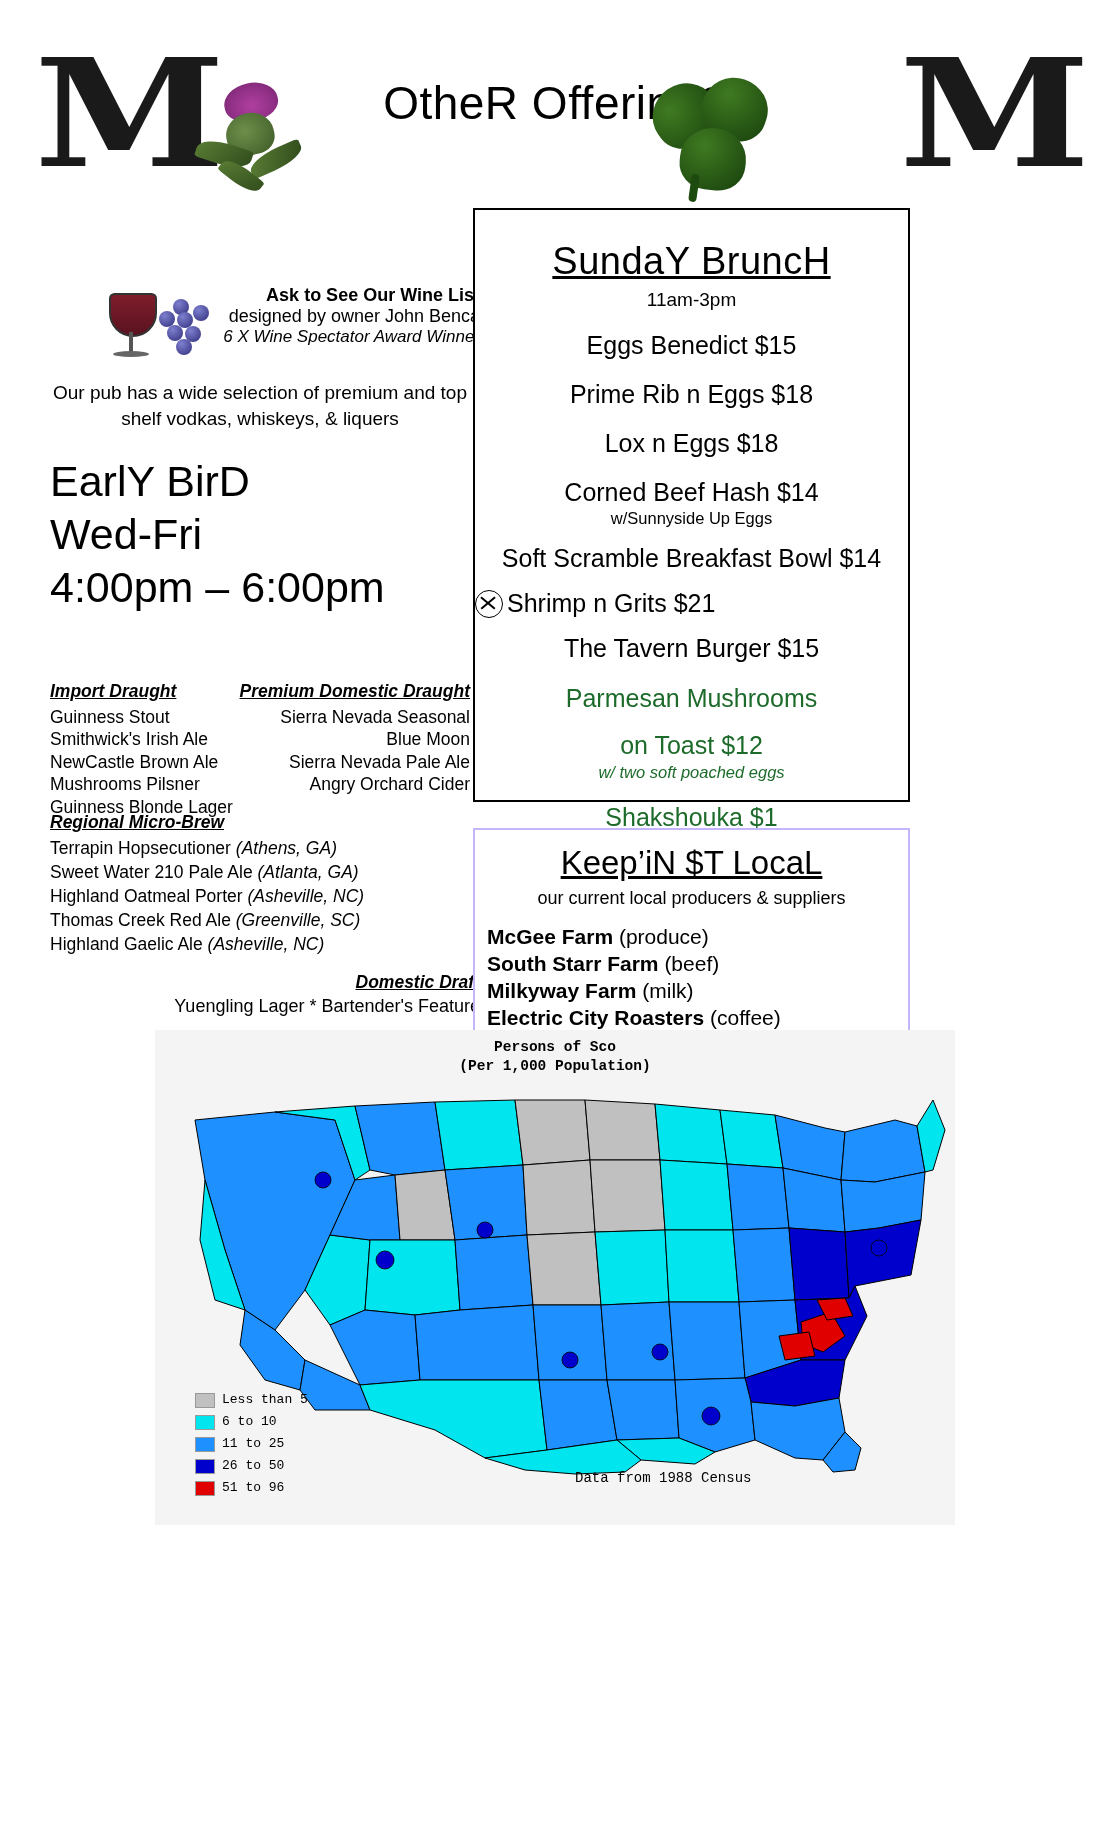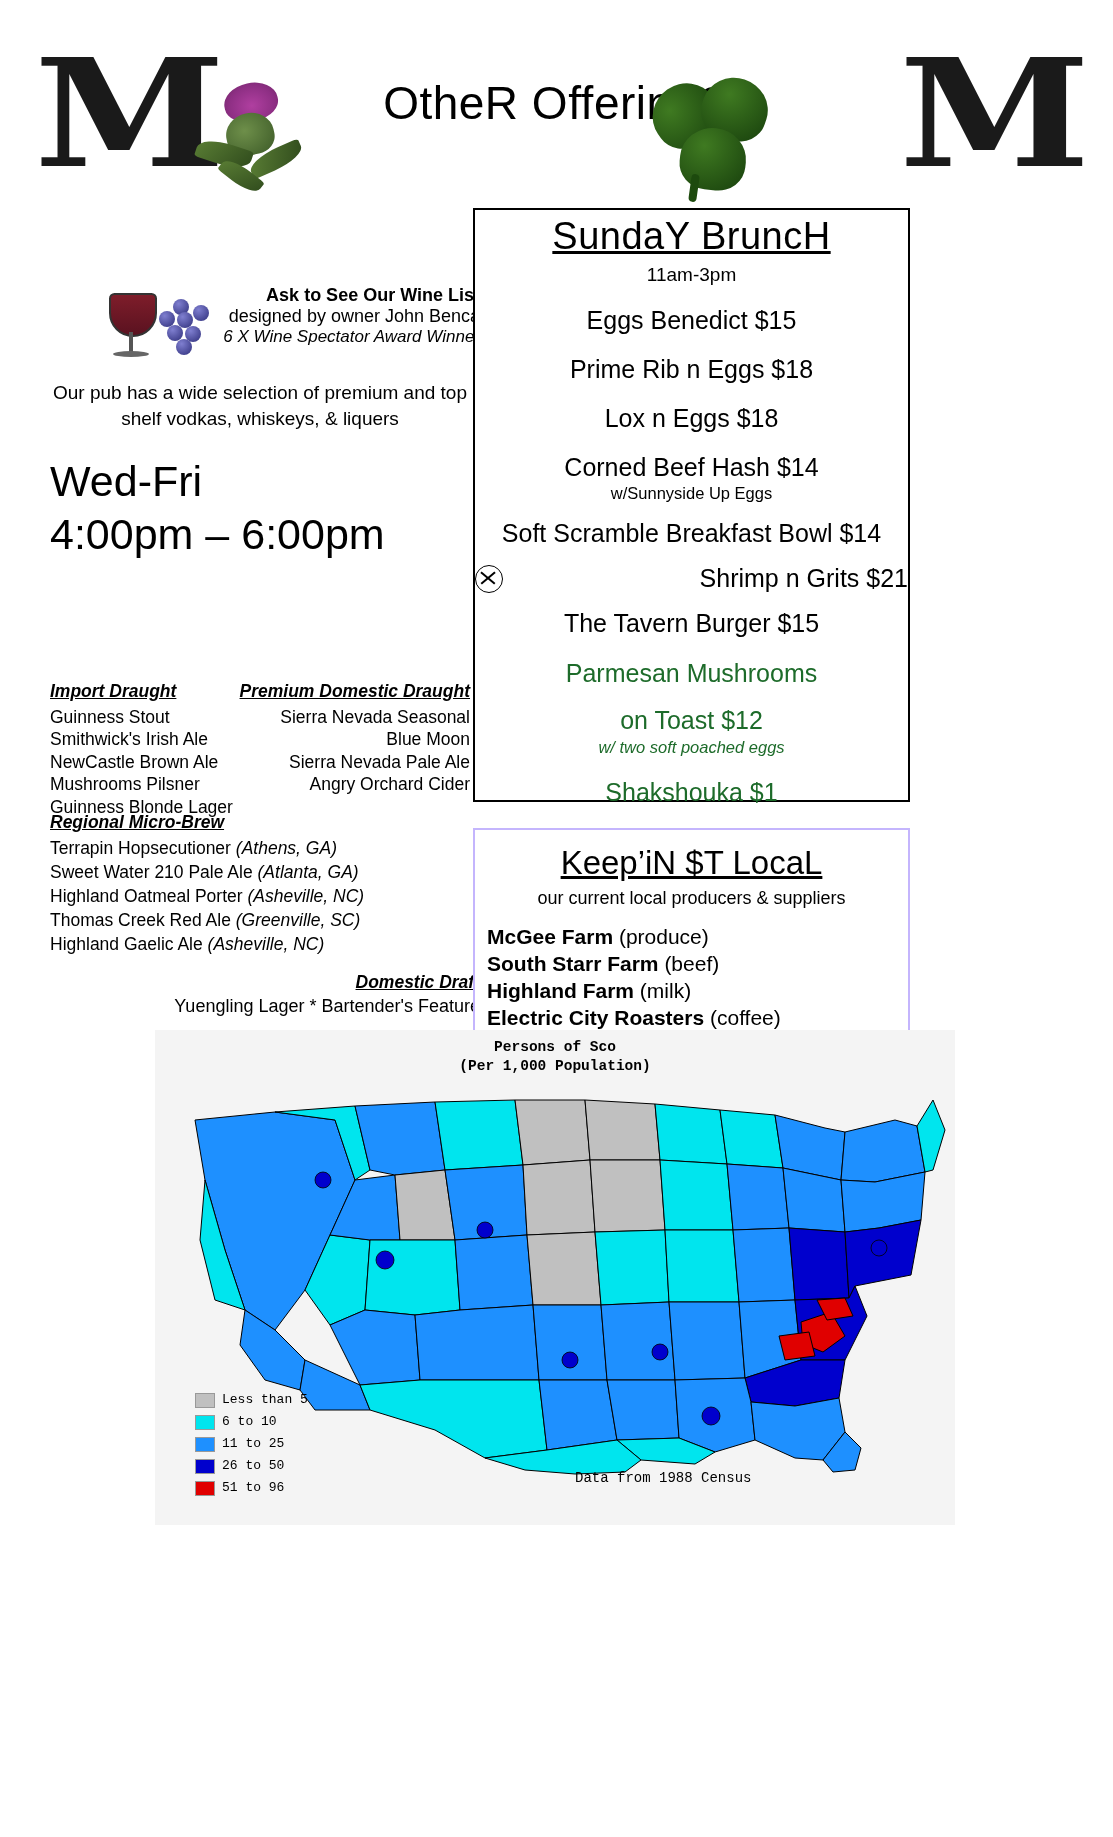--- a/index.html
+++ b/index.html
@@ -277,21 +277,21 @@
     left: 473px;
     top: 208px;
     width: 433px;
     height: 590px;
     border: 2px solid #000;
     background: #fff;
   }
   .brunch-title {
     text-align: center;
     font-size: 38px;
-    margin-top: 5px;
+    margin-top: 30px;
     text-decoration: underline;
     letter-spacing: 0.5px;
   }
   .brunch-hours {
     text-align: center;
     font-size: 19px;
     margin-top: 6px;
   }
   .brunch-item {
     text-align: center;
@@ -307,21 +307,21 @@
   .brunch-item.green {
     color: #1d6b2a;
     line-height: 31px;
   }
   .brunch-sub.green {
     color: #1d6b2a;
     font-style: italic;
   }
   .shrimp-row {
     display: flex;
-    justify-content: space-between;
+    justify-content: flex-start;
     align-items: center;
     margin-top: 16px;
   }
   .shrimp-icon {
     width: 26px;
     height: 26px;
     border: 1.6px solid #000;
     border-radius: 50%;
     margin-right: 4px;
     position: relative;
@@ -470,20 +470,21 @@
   <div class="wine-text">
     <div class="l1">Ask to See Our Wine List</div>
     <div class="l2">designed by owner John Benca</div>
     <div class="l3">6 X Wine Spectator Award Winner</div>
   </div>
 </div>
 
 <div class="pub-note">Our pub has a wide selection of premium and top shelf vodkas, whiskeys, &amp; liquers</div>
 
 <div class="early-bird">
+  <div>EarlY BirD</div>
   <div>Wed-Fri</div>
   <div>4:00pm – 6:00pm</div>
 </div>
 
 <div class="draught-section">
   <div class="draught-heads">
     <span>Import Draught</span>
     <span>Premium Domestic Draught</span>
   </div>
   <div class="draught-cols">
@@ -563,21 +564,21 @@
   <div class="local-list">
     <div>
       <b>McGee Farm</b>
       <span>(produce)</span>
     </div>
     <div>
       <b>South Starr Farm</b>
       <span>(beef)</span>
     </div>
     <div>
-      <b>Highland Farm</b>
+      <b>Milkyway Farm</b>
       <span>(milk)</span>
     </div>
     <div>
       <b>Electric City Roasters</b>
       <span>(coffee)</span>
     </div>
   </div>
 </div>
 
 <div class="map-wrap">

